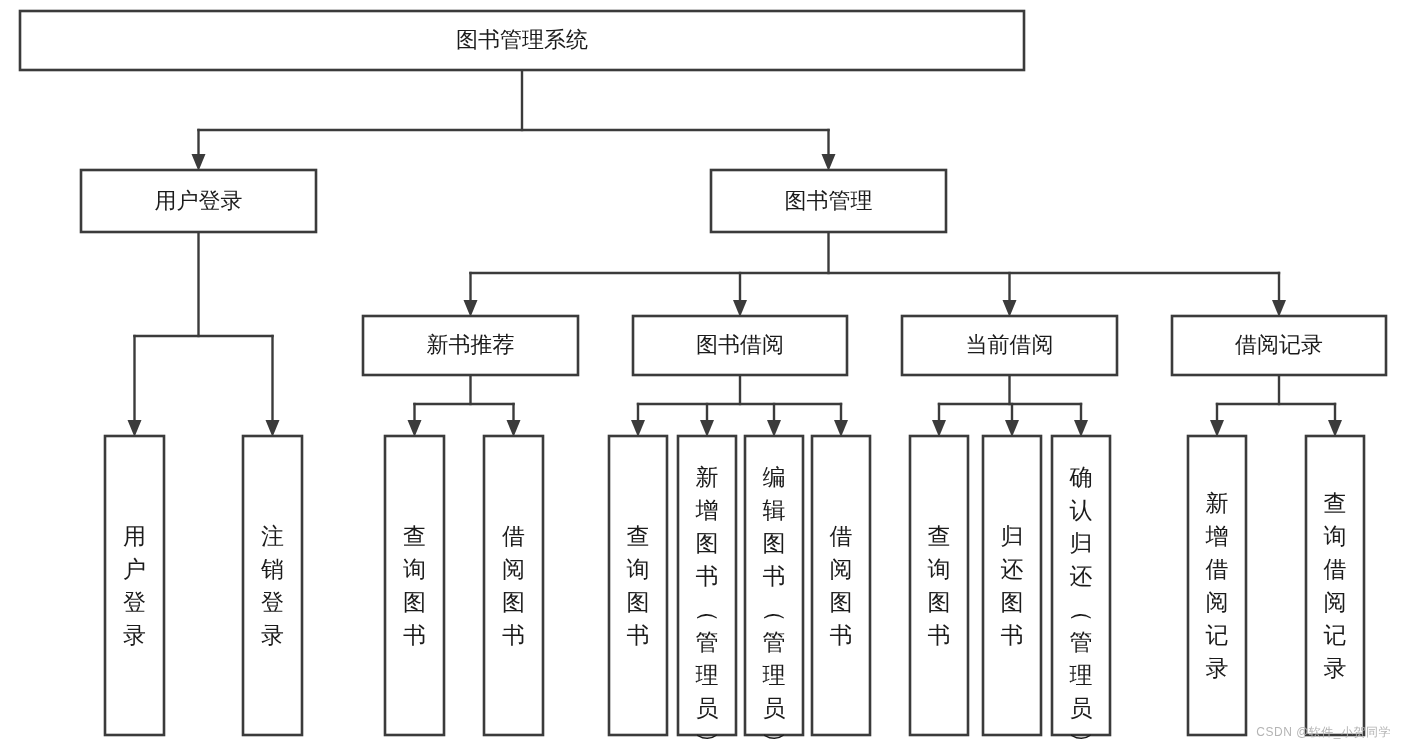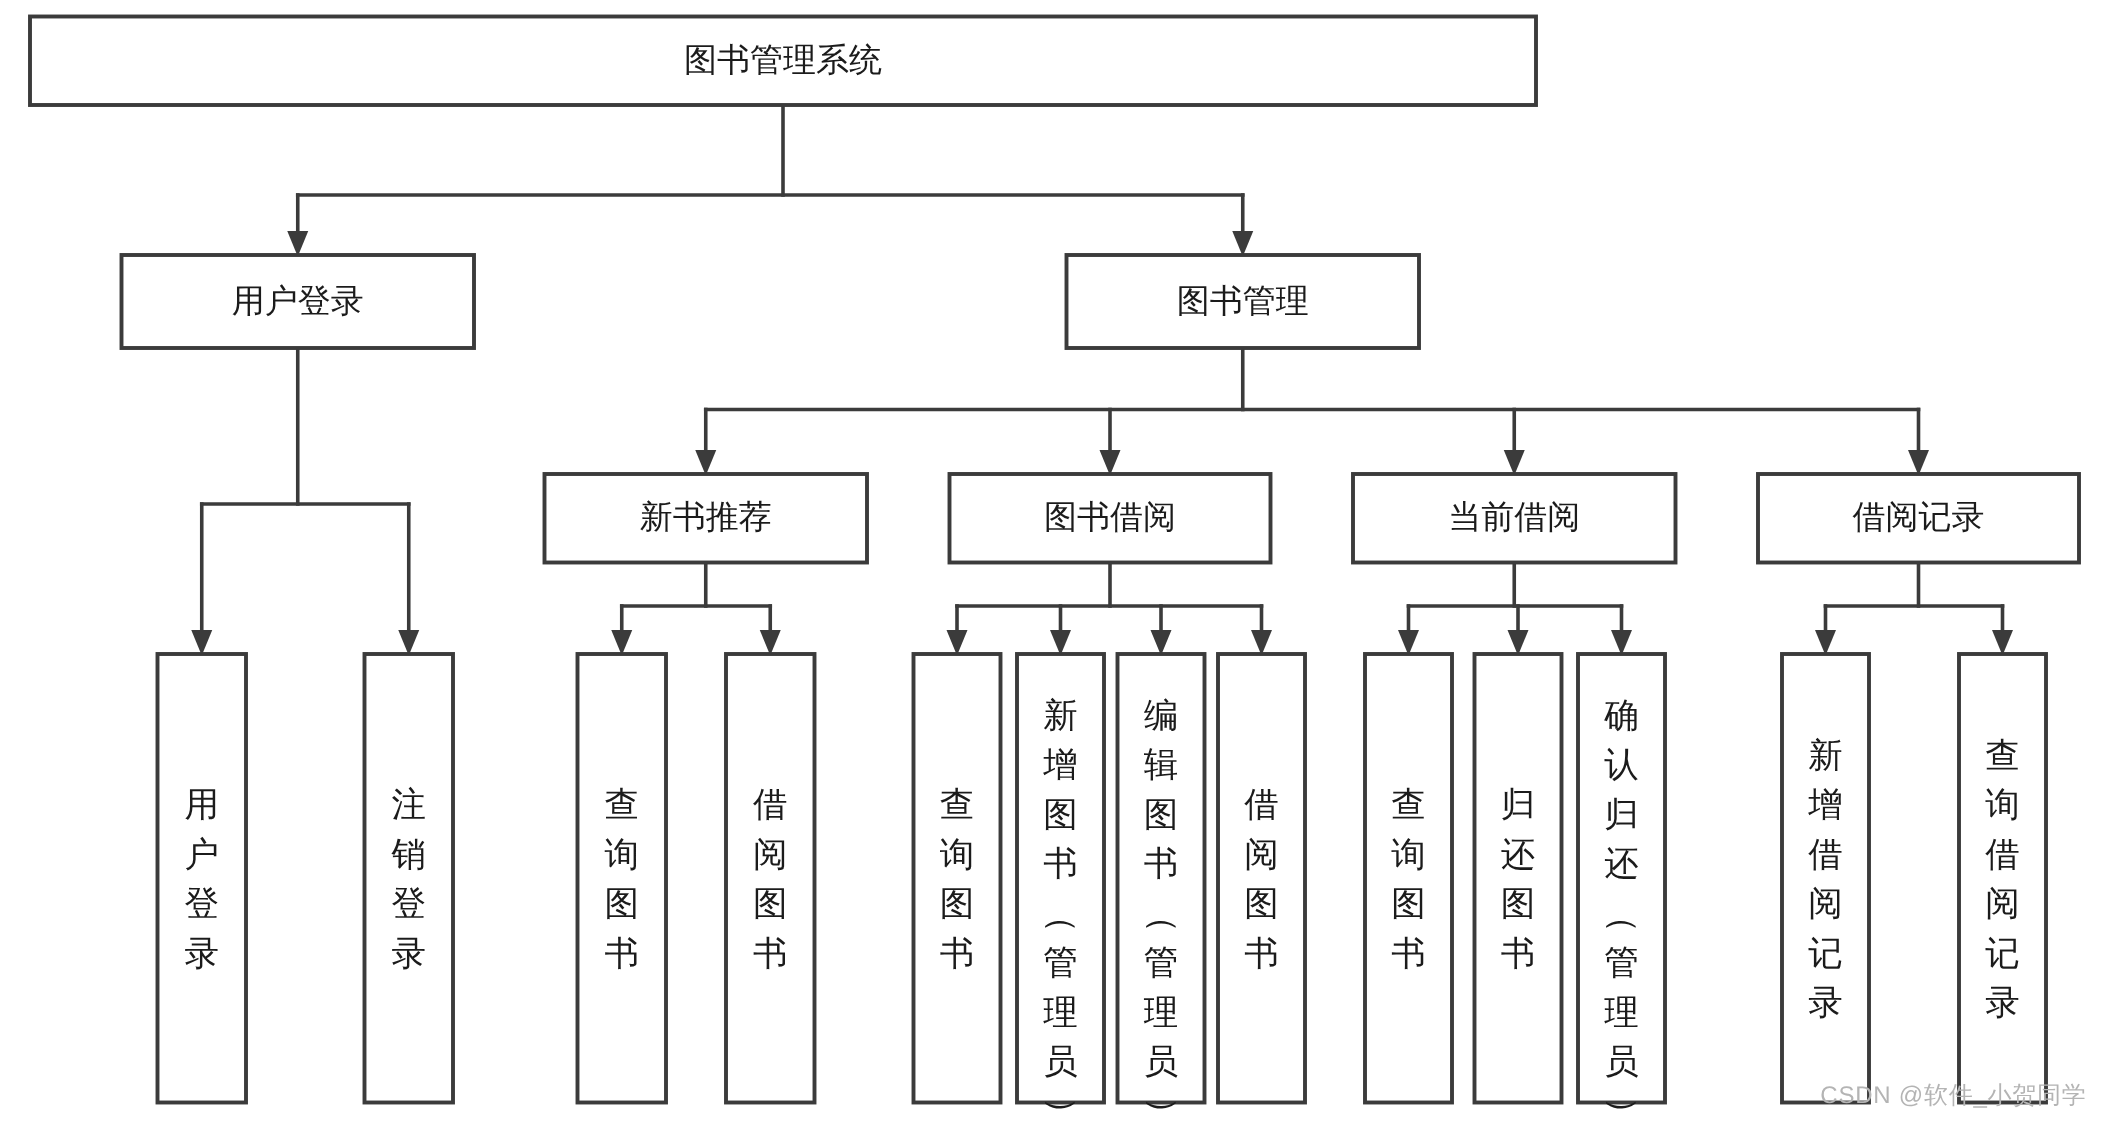--- a/index.html
+++ b/index.html
@@ -20,21 +20,21 @@
   }
   .vert-label{
     font-family:"Liberation Sans","DejaVu Sans",sans-serif;
     font-size:23px;fill:#1b1b1b;
     text-anchor:middle;
   }
   .watermark{
     position:absolute;
     right:14px;bottom:6px;
     font-family:"Liberation Sans","DejaVu Sans",sans-serif;
-    font-size:16px;
+    font-size:12px;
     color:#b4b4b4;
     white-space:nowrap;
     letter-spacing:0.5px;
   }
 </style>
 </head>
 <body>
 
 <svg id="canvas" viewBox="0 0 1405 747" xmlns="http://www.w3.org/2000/svg">
   <g id="edges-layer">

